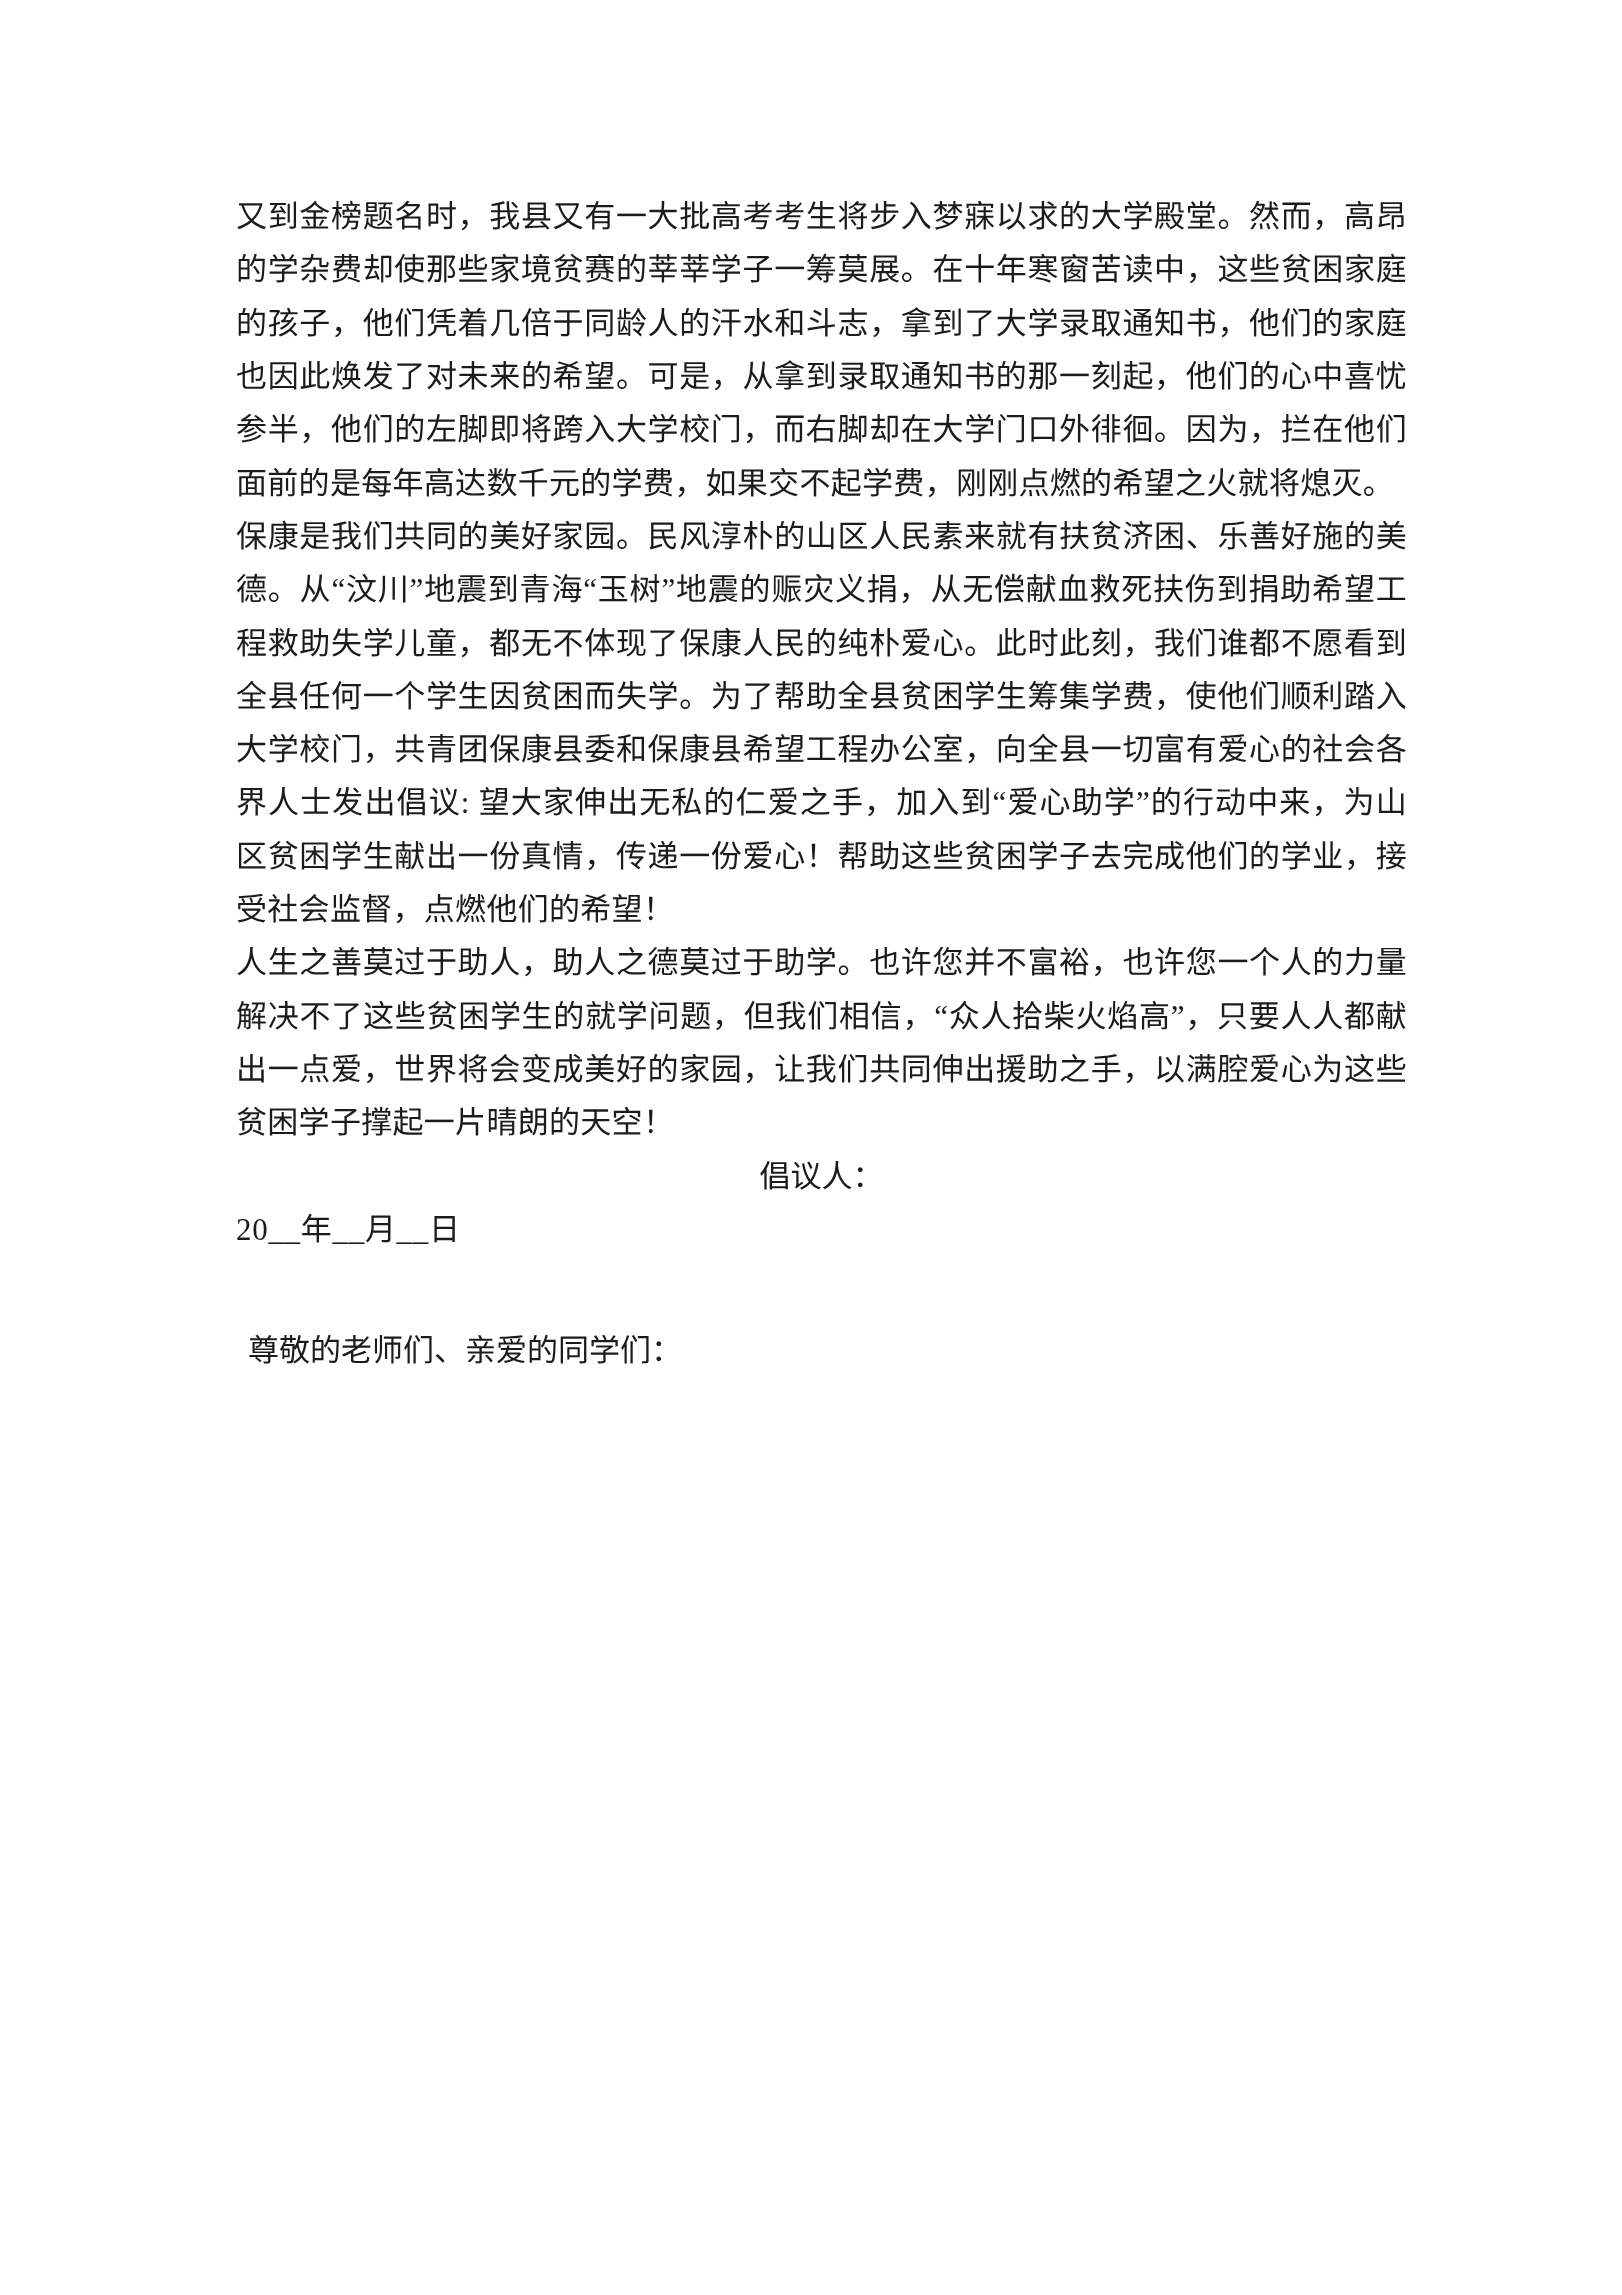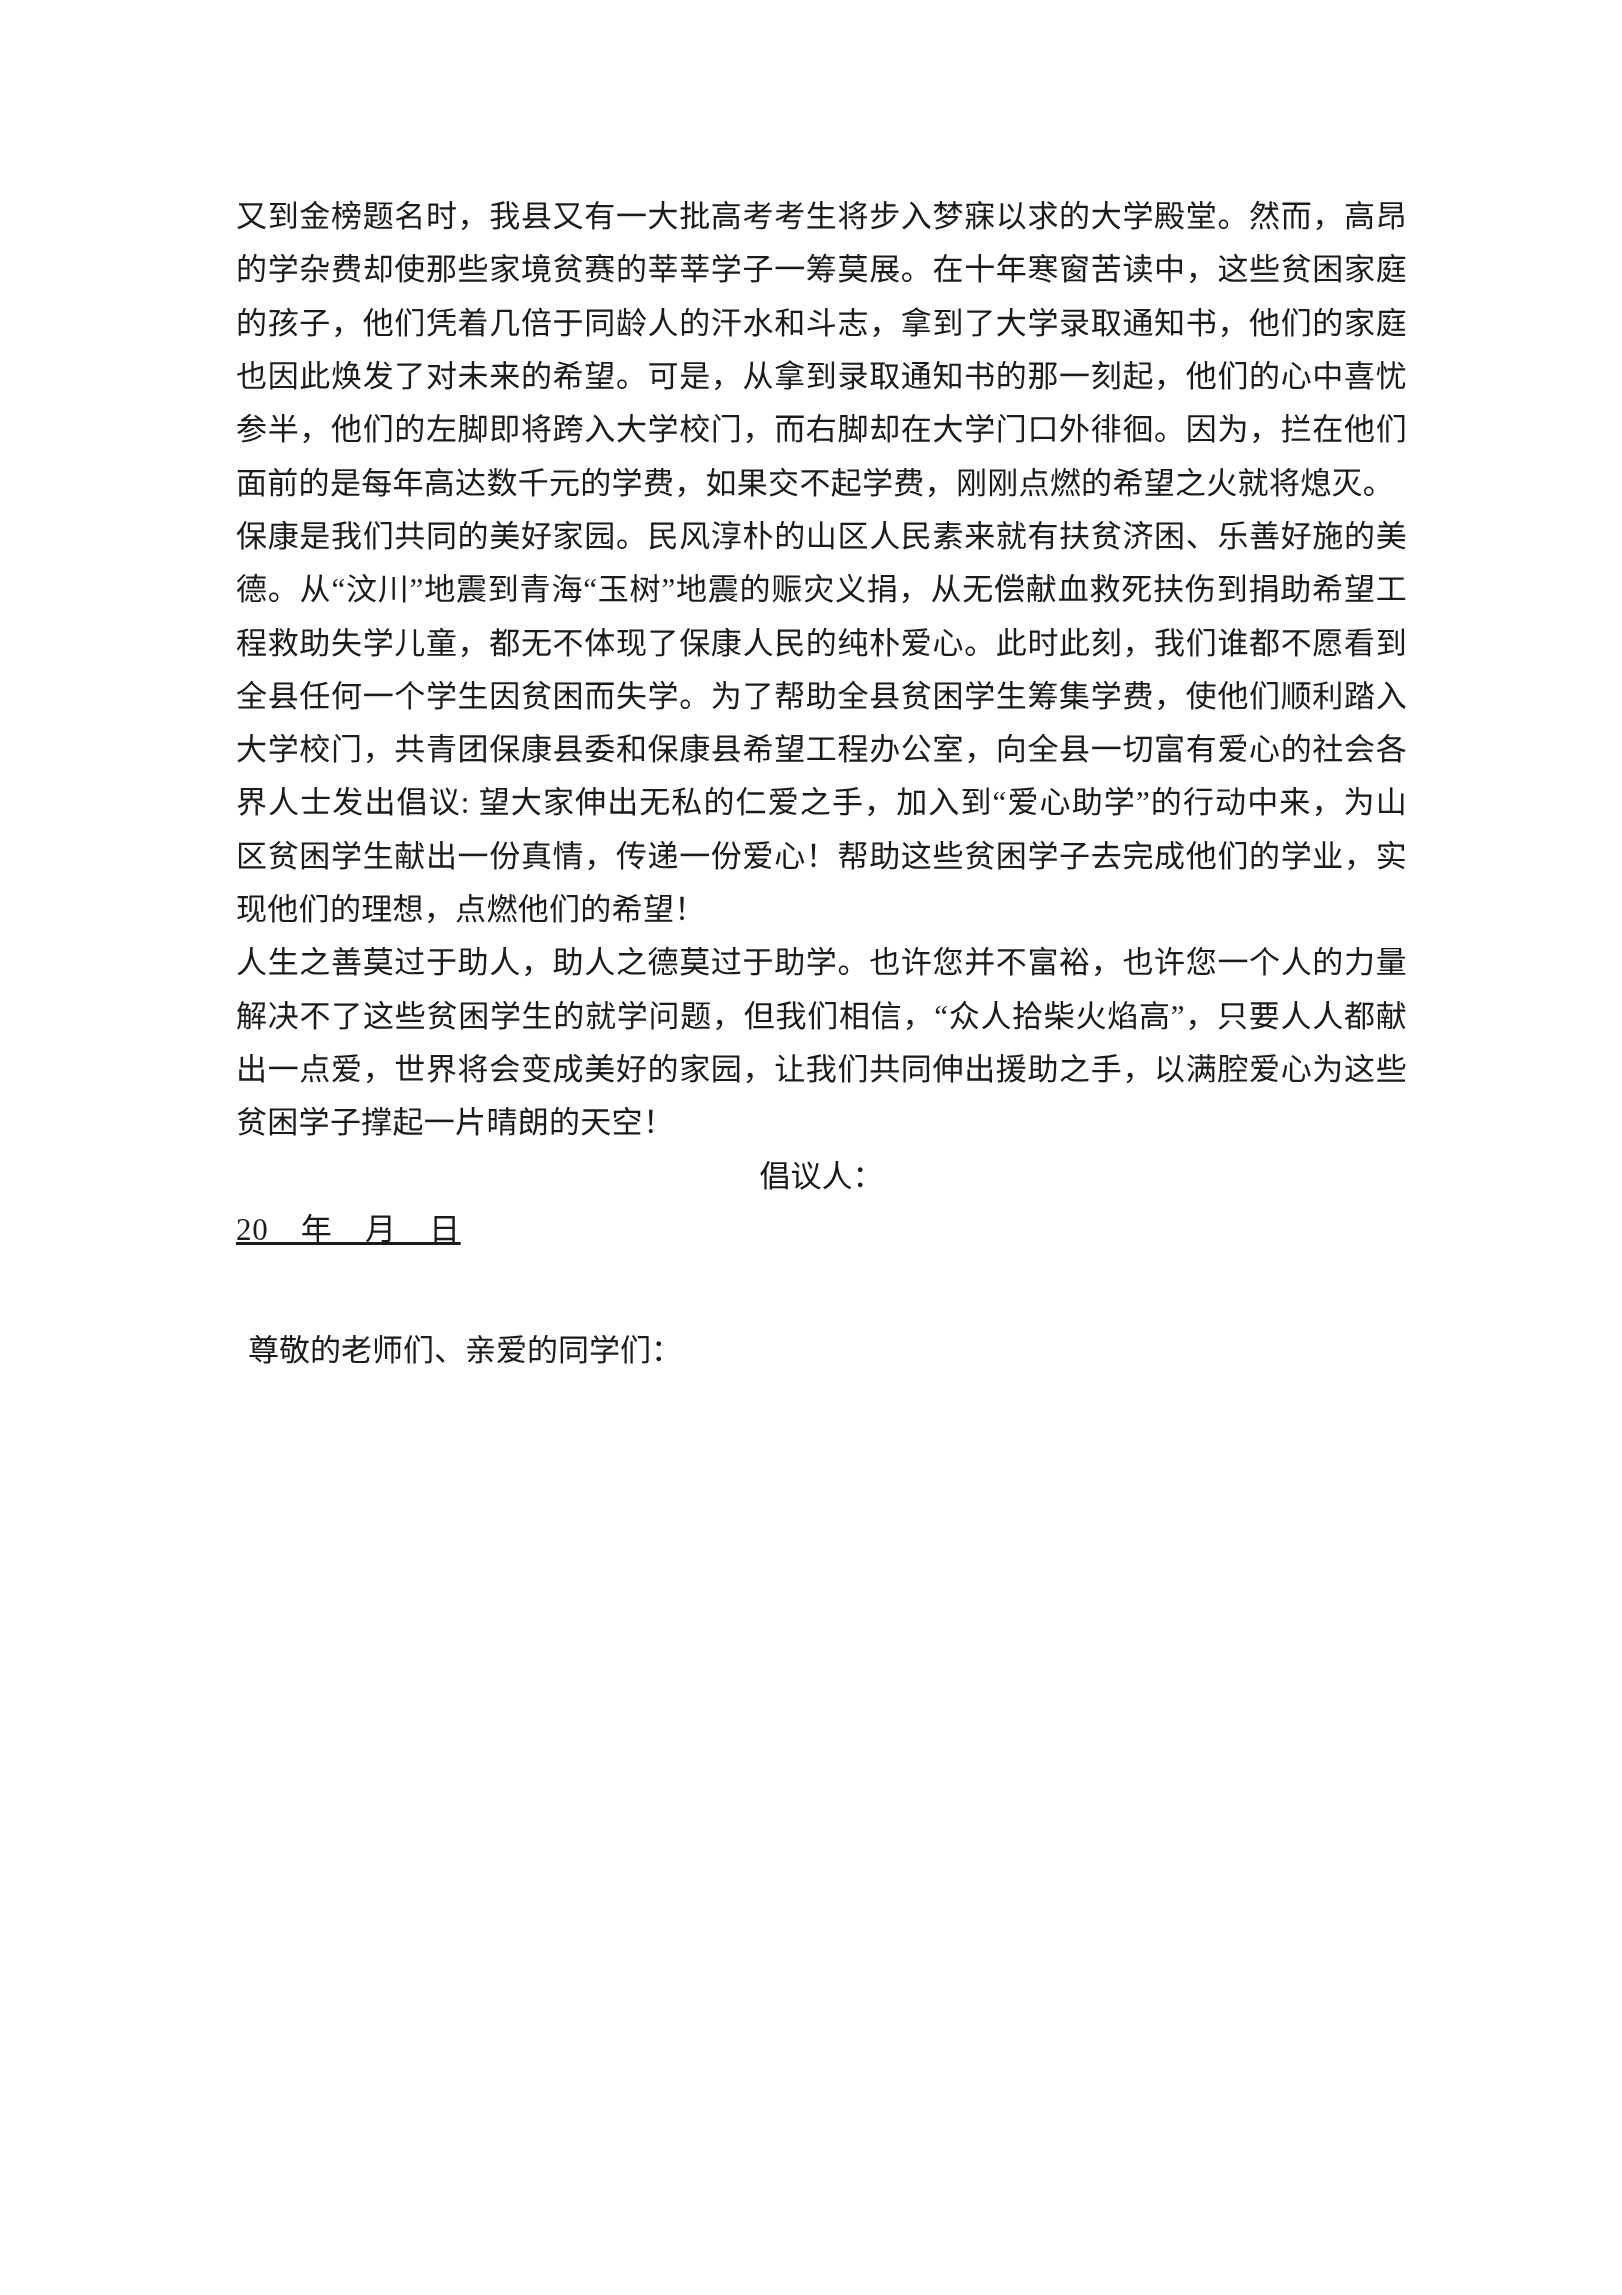--- a/index.html
+++ b/index.html
@@ -34,40 +34,39 @@
     font-size: 31px;
     line-height: 1.72;
     text-align: center;
   }
   p.dateline {
     margin: 0;
     font-size: 31px;
     line-height: 1.72;
     text-align: left;
     letter-spacing: 0.7px;
-    text-decoration: underline;
   }
   .gap-block {
     height: 56px;
   }
   p.salutation {
     margin: 12px;
     font-size: 31px;
     line-height: 1.72;
     text-align: left;
   }
 </style>
 </head>
 <body>
 
 <div class="page">
   <div class="doc-body">
 
     <p class="para">又到金榜题名时，我县又有一大批高考考生将步入梦寐以求的大学殿堂。然而，高昂的学杂费却使那些家境贫赛的莘莘学子一筹莫展。在十年寒窗苦读中，这些贫困家庭的孩子，他们凭着几倍于同龄人的汗水和斗志，拿到了大学录取通知书，他们的家庭也因此焕发了对未来的希望。可是，从拿到录取通知书的那一刻起，他们的心中喜忧参半，他们的左脚即将跨入大学校门，而右脚却在大学门口外徘徊。因为，拦在他们面前的是每年高达数千元的学费，如果交不起学费，刚刚点燃的希望之火就将熄灭。</p>
-    <p class="para">保康是我们共同的美好家园。民风淳朴的山区人民素来就有扶贫济困、乐善好施的美德。从“汶川”地震到青海“玉树”地震的赈灾义捐，从无偿献血救死扶伤到捐助希望工程救助失学儿童，都无不体现了保康人民的纯朴爱心。此时此刻，我们谁都不愿看到全县任何一个学生因贫困而失学。为了帮助全县贫困学生筹集学费，使他们顺利踏入大学校门，共青团保康县委和保康县希望工程办公室，向全县一切富有爱心的社会各界人士发出倡议: 望大家伸出无私的仁爱之手，加入到“爱心助学”的行动中来，为山区贫困学生献出一份真情，传递一份爱心！帮助这些贫困学子去完成他们的学业，实现他们的理想，点燃他们的希望！</p>
+    <p class="para">保康是我们共同的美好家园。民风淳朴的山区人民素来就有扶贫济困、乐善好施的美德。从“汶川”地震到青海“玉树”地震的赈灾义捐，从无偿献血救死扶伤到捐助希望工程救助失学儿童，都无不体现了保康人民的纯朴爱心。此时此刻，我们谁都不愿看到全县任何一个学生因贫困而失学。为了帮助全县贫困学生筹集学费，使他们顺利踏入大学校门，共青团保康县委和保康县希望工程办公室，向全县一切富有爱心的社会各界人士发出倡议: 望大家伸出无私的仁爱之手，加入到“爱心助学”的行动中来，为山区贫困学生献出一份真情，传递一份爱心！帮助这些贫困学子去完成他们的学业，接受社会监督，点燃他们的希望！</p>
     <p class="para">人生之善莫过于助人，助人之德莫过于助学。也许您并不富裕，也许您一个人的力量解决不了这些贫困学生的就学问题，但我们相信，“众人拾柴火焰高”，只要人人都献出一点爱，世界将会变成美好的家园，让我们共同伸出援助之手，以满腔爱心为这些贫困学子撑起一片晴朗的天空！</p>
 
     <p class="signature">倡议人：</p>
     <p class="dateline">20__年__月__日</p>
 
     <div class="gap-block"></div>
 
     <p class="salutation">尊敬的老师们、亲爱的同学们：</p>
 
   </div>

